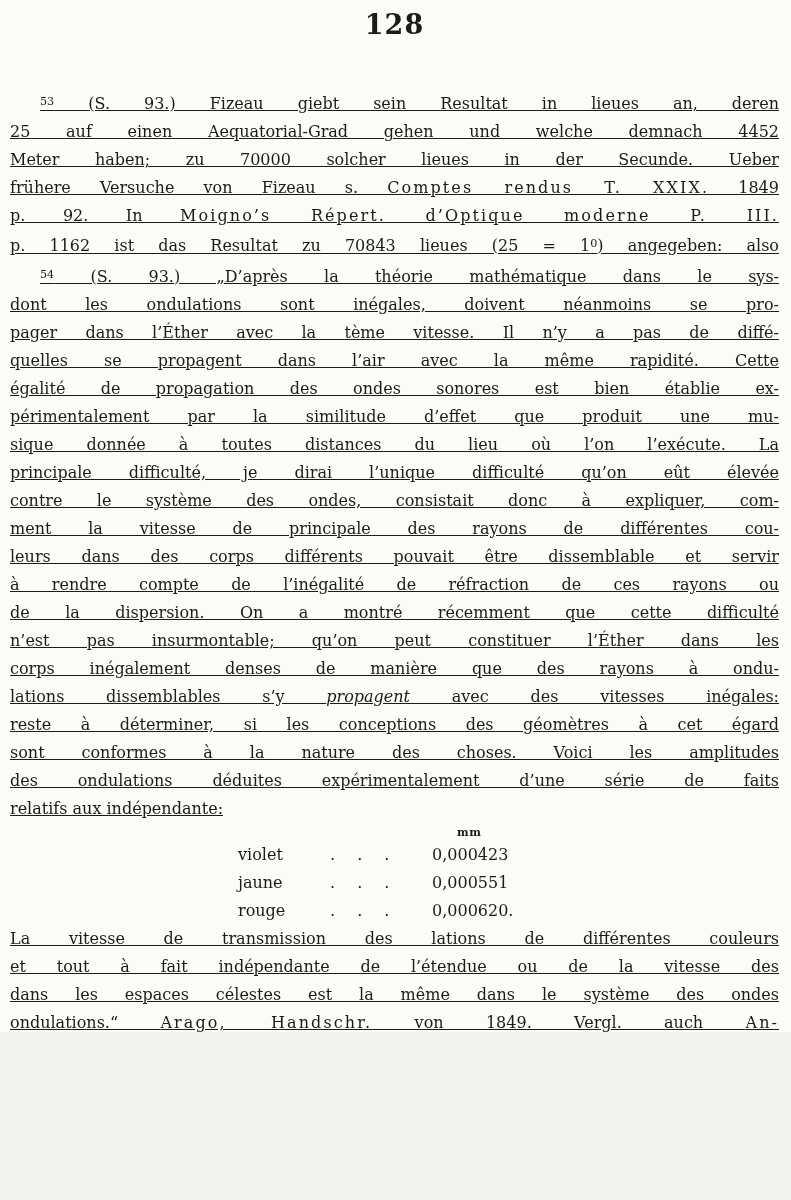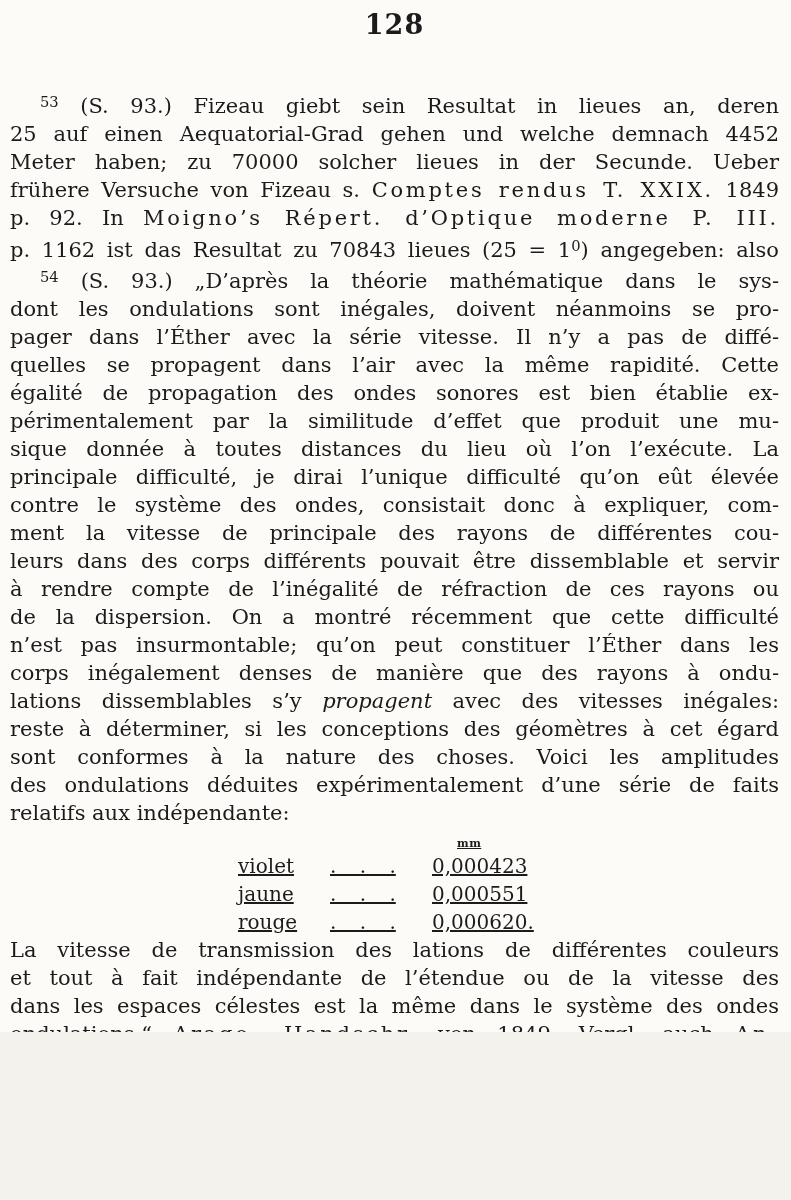--- a/index.html
+++ b/index.html
@@ -18,57 +18,58 @@
     font-weight: bold;
     font-size: 27px;
     line-height: 34px;
     letter-spacing: 1px;
     margin-bottom: 46px;
   }
   .line {
     text-align: justify;
     text-align-last: justify;
     line-height: 28px;
-    font-size: 21px;
+    font-size: 16px;
+    text-decoration: underline;
   }
   .line.no-stretch { text-align-last: left; }
   .para.indent > .line:first-child { text-indent: 30px; }
   .s-sup { vertical-align: 0.38em; font-size: 0.70em; }
   .s-sp  { letter-spacing: 0.13em; }
   .s-it  { font-style: italic; }
-  .obs { margin-top: 9px; text-decoration: underline; }
+  .obs { margin-top: 2px; }
   .obs-unit {
     font-size: 11px;
     font-weight: bold;
     line-height: 16px;
     padding-left: 447px;
     letter-spacing: 0.5px;
   }
-  .obs-row { display: flex; line-height: 28px; font-size: 20px; padding-left: 228px; }
+  .obs-row { display: flex; line-height: 28px; font-size: 16px; padding-left: 228px; }
   .obs-label { width: 92px; }
   .obs-leader { width: 102px; word-spacing: 17px; }
 </style>
 </head>
 <body>
 
 <div class="page" style="background: rgb(252, 251, 248); color: rgb(27, 27, 27);">
   <div class="folio">128</div>
   <div>
       <div class="para indent">
         <div class="line"><span class="s-sup">53</span><span> (S. 93.)  Fizeau giebt sein Resultat in lieues an, deren</span></div>
         <div class="line"><span>25 auf einen Aequatorial-Grad gehen und welche demnach 4452</span></div>
         <div class="line"><span>Meter haben; zu 70000 solcher lieues in der Secunde.  Ueber</span></div>
         <div class="line"><span>frühere Versuche von Fizeau s. </span><span class="s-sp">Comptes rendus T. XXIX.</span><span> 1849</span></div>
         <div class="line"><span>p. 92.  In </span><span class="s-sp">Moigno’s Répert. d’Optique moderne P. III.</span></div>
         <div class="line"><span>p. 1162 ist das Resultat zu 70843 lieues (25 = 1</span><span class="s-sup">0</span><span>) angegeben: also</span></div>
       </div>
       <div class="para indent">
         <div class="line"><span class="s-sup">54</span><span> (S. 93.)  „D’après la théorie mathématique dans le sys-</span></div>
         <div class="line"><span>dont les ondulations sont inégales, doivent néanmoins se pro-</span></div>
-        <div class="line"><span>pager dans l’Éther avec la série vitesse.  Il n’y a pas de diffé-</span></div>
+        <div class="line"><span>pager dans l’Éther avec la tème vitesse.  Il n’y a pas de diffé-</span></div>
         <div class="line"><span>quelles se propagent dans l’air avec la même rapidité.  Cette</span></div>
         <div class="line"><span>égalité de propagation des ondes sonores est bien établie ex-</span></div>
         <div class="line"><span>périmentalement par la similitude d’effet que produit une mu-</span></div>
         <div class="line"><span>sique donnée à toutes distances du lieu où l’on l’exécute.  La</span></div>
         <div class="line"><span>principale difficulté, je dirai l’unique difficulté qu’on eût élevée</span></div>
         <div class="line"><span>contre le système des ondes, consistait donc à expliquer, com-</span></div>
         <div class="line"><span>ment la vitesse de principale des rayons de différentes cou-</span></div>
         <div class="line"><span>leurs dans des corps différents pouvait être dissemblable et servir</span></div>
         <div class="line"><span>à rendre compte de l’inégalité de réfraction de ces rayons ou</span></div>
         <div class="line"><span>de la dispersion.  On a montré récemment que cette difficulté</span></div>

